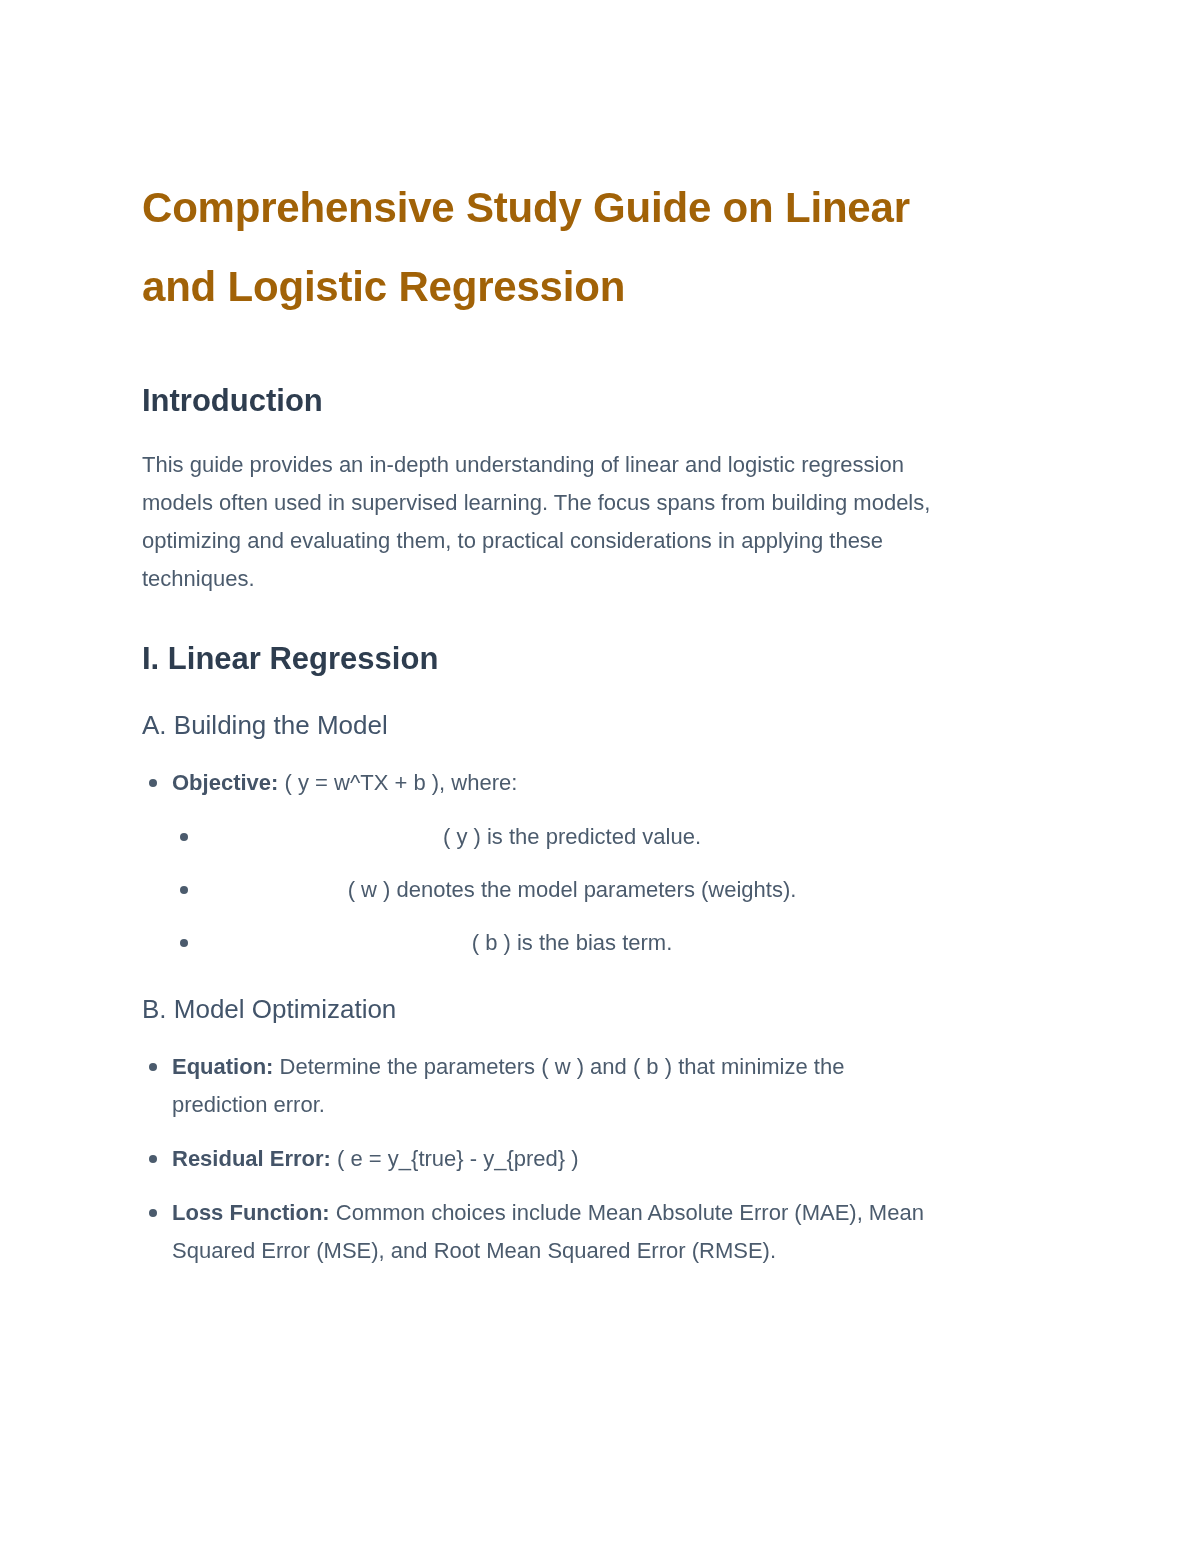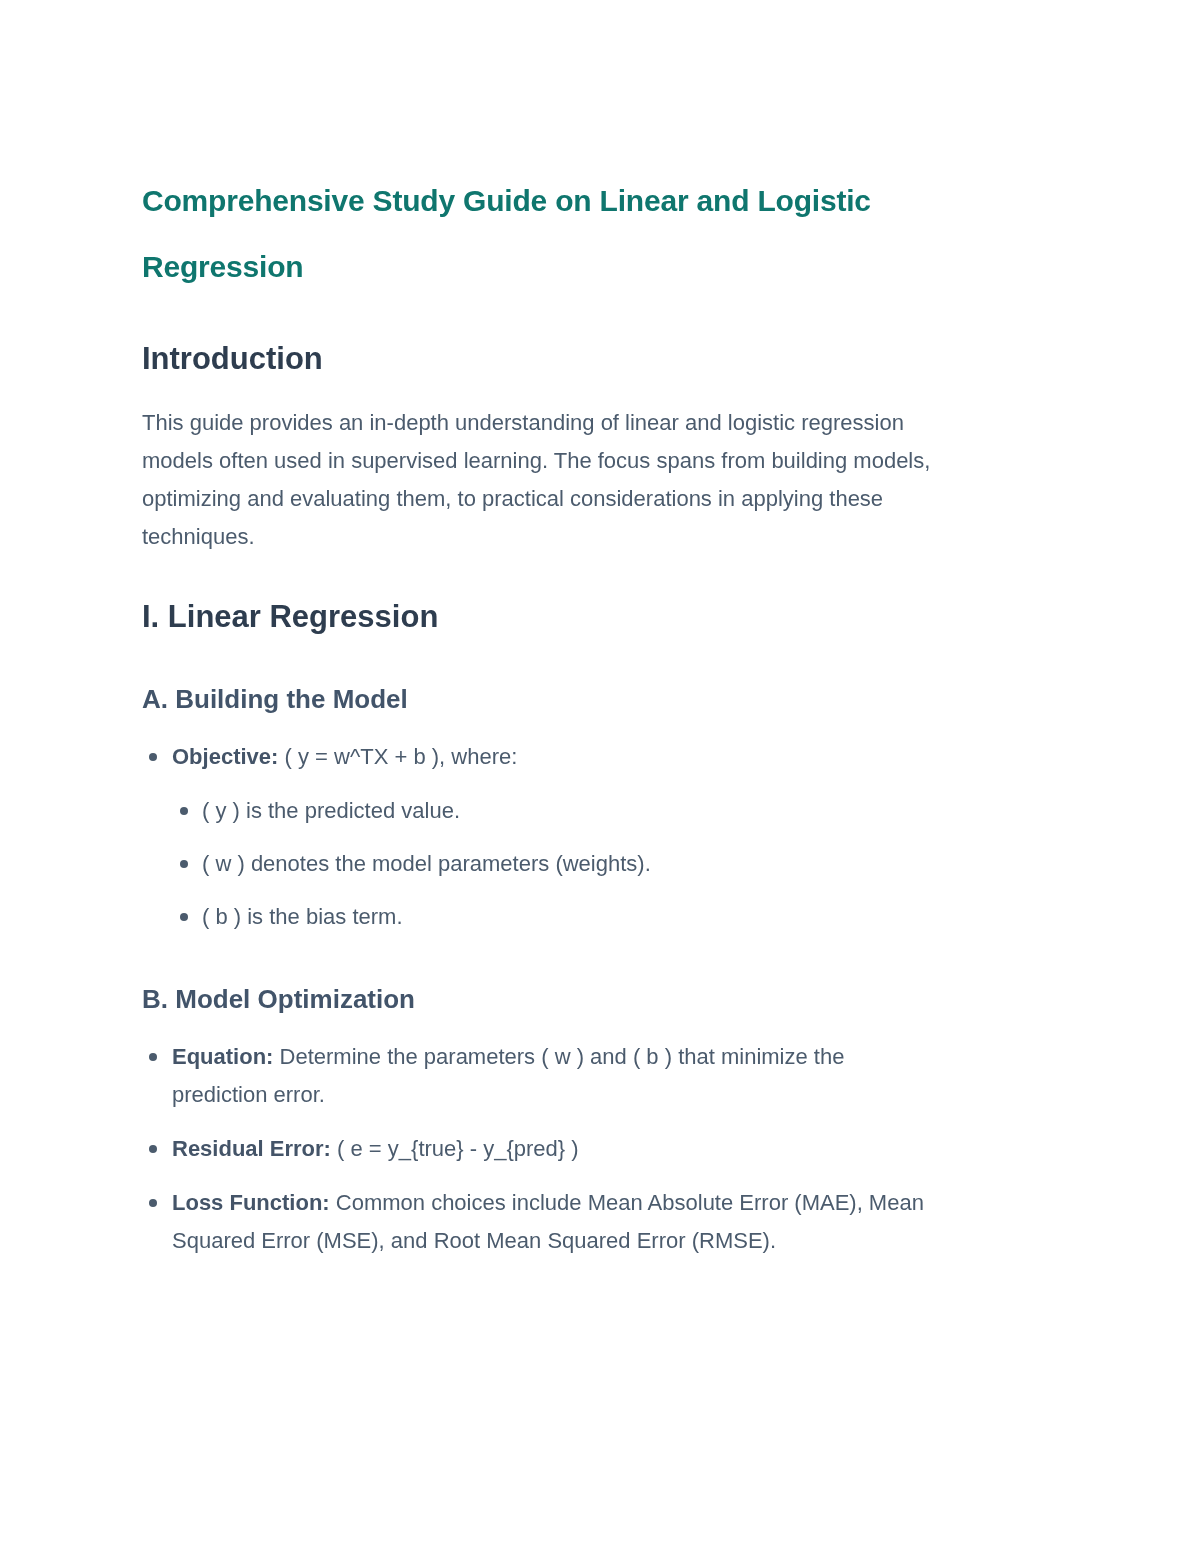--- a/index.html
+++ b/index.html
@@ -10,51 +10,51 @@
   }
   .page {
     position: relative;
     width: 1200px;
     height: 1553px;
     background: #ffffff;
     padding: 168px 142px 0 142px;
     overflow: hidden;
   }
   h1.doc-title {
-    color: #0f766e;
-    font-size: 30px;
-    line-height: 66px;
+    color: #a16207;
+    font-size: 42px;
+    line-height: 79px;
     font-weight: bold;
     letter-spacing: -0.2px;
     max-width: 845px;
     margin: 0 0 0 0;
   }
   h2.doc-h2 {
     color: #2e3d4f;
     font-size: 31px;
     line-height: 38px;
     font-weight: bold;
-    margin-top: 40px;
+    margin-top: 56px;
   }
   h2.section-h2 {
     margin-top: 42px;
   }
   p.doc-p {
     color: #4b5b6d;
     font-size: 22px;
     line-height: 38px;
     max-width: 822px;
     margin-top: 26px;
   }
   h3.doc-h3 {
     color: #42546a;
     font-size: 26px;
     line-height: 34px;
-    font-weight: bold;
-    margin-top: 46px;
+    font-weight: normal;
+    margin-top: 30px;
   }
   ul.doc-list {
     list-style: none;
     margin-top: 22px;
     padding-left: 0;
   }
   ul.doc-list > li {
     position: relative;
     padding-left: 30px;
     max-width: 800px;
@@ -83,20 +83,21 @@
     padding-left: 0;
   }
   ul.doc-sublist > li {
     position: relative;
     padding-left: 28px;
     margin-left: 2px;
     color: #4b5b6d;
     font-size: 22px;
     line-height: 38px;
     margin-bottom: 15px;
+    text-align: center;
   }
   ul.doc-sublist > li::before {
     content: "";
     position: absolute;
     left: 6px;
     top: 15px;
     width: 8px;
     height: 8px;
     border-radius: 50%;
     background: #4b5b6d;

